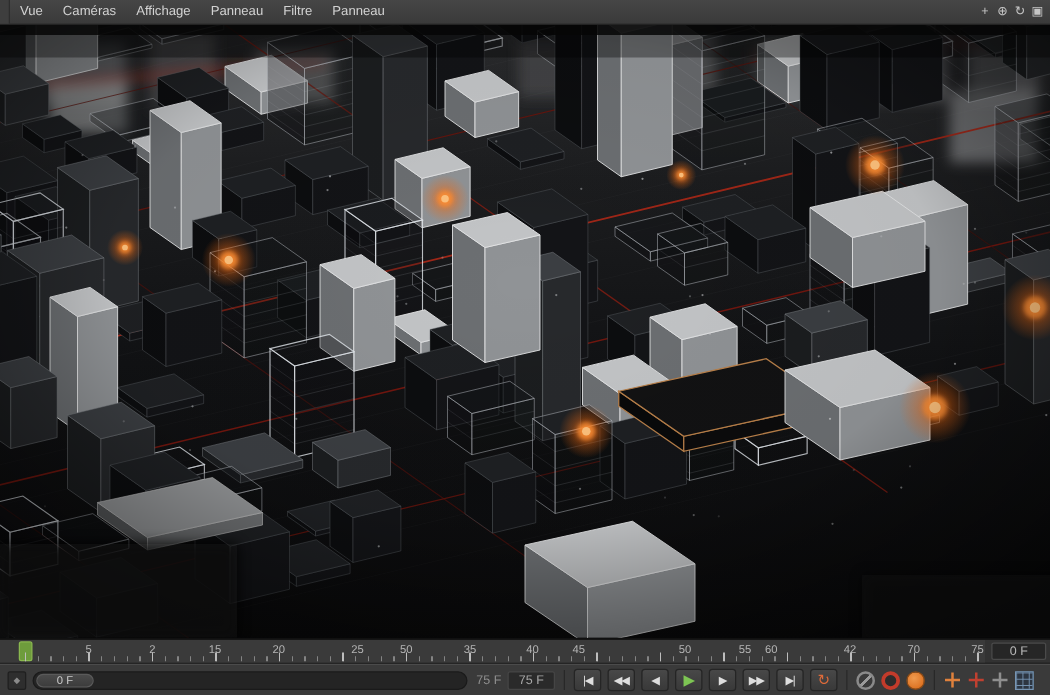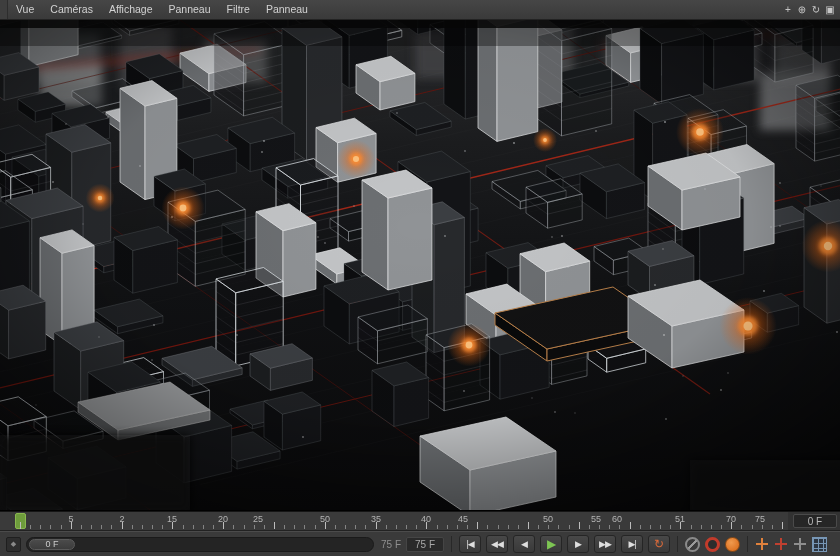--- a/index.html
+++ b/index.html
@@ -844,31 +844,31 @@
       </svg>
   </div>
 
   <div class="rulerbar" data-name="timeline-bar">
     <div class="ruler" data-name="timeline-ruler">
       <span class="tick" style="left:20px" data-name="tick-label">0</span>
       <span class="tick" style="left:71px" data-name="tick-label">5</span>
       <span class="tick" style="left:122px" data-name="tick-label">2</span>
       <span class="tick" style="left:172px" data-name="tick-label">15</span>
       <span class="tick" style="left:223px" data-name="tick-label">20</span>
-      <span class="tick" style="left:258px" data-name="tick-label">25</span>
+      <span class="tick" style="left:286px" data-name="tick-label">25</span>
       <span class="tick" style="left:325px" data-name="tick-label">50</span>
       <span class="tick" style="left:376px" data-name="tick-label">35</span>
       <span class="tick" style="left:426px" data-name="tick-label">40</span>
       <span class="tick" style="left:463px" data-name="tick-label">45</span>
       <span class="tick" style="left:548px" data-name="tick-label">50</span>
       <span class="tick" style="left:596px" data-name="tick-label">55</span>
       <span class="tick" style="left:617px" data-name="tick-label">60</span>
-      <span class="tick" style="left:680px" data-name="tick-label">51</span>
+      <span class="tick" style="left:680px" data-name="tick-label">42</span>
       <span class="tick" style="left:731px" data-name="tick-label">70</span>
-      <span class="tick" style="left:760px" data-name="tick-label">75</span>
+      <span class="tick" style="left:782px" data-name="tick-label">75</span>
       <div class="playhead" data-name="timeline-playhead"></div>
     </div>
     <div class="frame-field" data-name="frame-number-field">0 F</div>
   </div>
 
   <div class="transport" data-name="animation-toolbar">
     <span class="mini-btn" data-name="timeline-options-button">
       <span data-name="key-icon">◆</span>
     </span>
     <div class="powerslider" data-name="timeline-powerslider">

